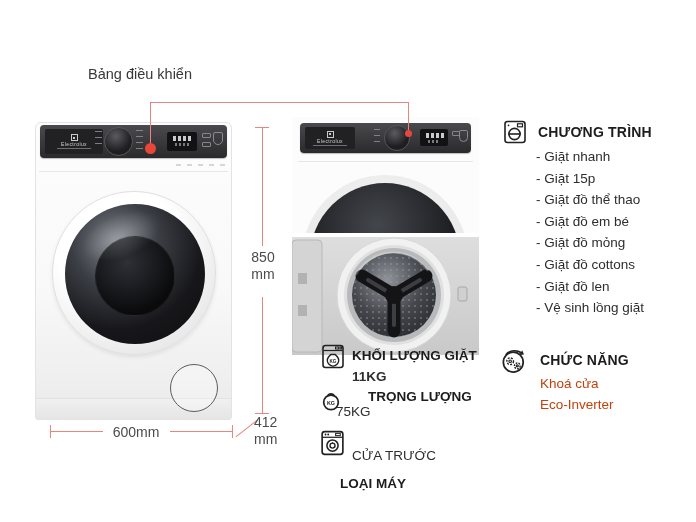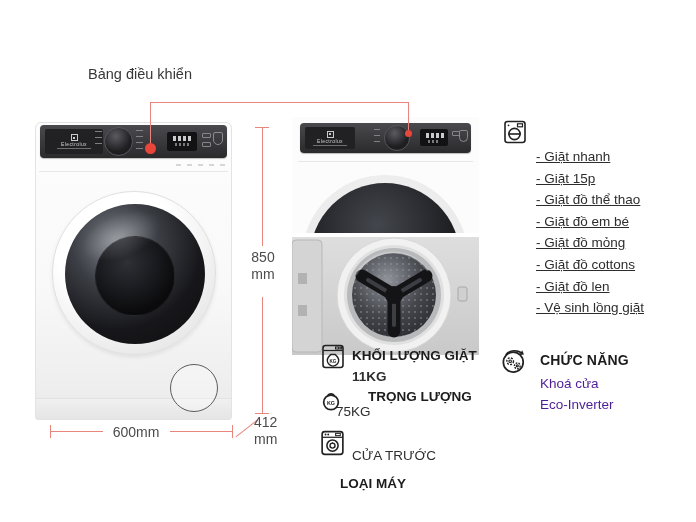--- a/index.html
+++ b/index.html
@@ -56,25 +56,25 @@
     background:#fcfcfc; overflow:hidden; }
   .arc-ring { position:absolute; left:10px; top:58px; width:166px; height:166px; border-radius:50%;
     background:radial-gradient(circle at 50% 35%, #f4f4f4, #e4e4e4); }
   .arc-dark { position:absolute; left:18px; top:66px; width:150px; height:150px; border-radius:50%;
     background:radial-gradient(circle at 45% 28%, #43464c, #18181b 65%); }
   #photo-b { position:absolute; left:292px; top:237px; width:187px; height:118px; }
 
   
   .section-title { position:absolute; font-size:14px; font-weight:bold; color:#1c1c1c; letter-spacing:.2px; white-space:nowrap; }
   .list { position:absolute; font-size:13.5px; color:#2d2d2d; }
-  .list div { line-height:21.6px; white-space:nowrap;text-decoration:underline; }
+  .list div { line-height:21.6px; white-space:nowrap; }
   .spec-label { position:absolute; font-size:13.5px; font-weight:bold; color:#1c1c1c; white-space:nowrap; }
   .spec-value { position:absolute; font-size:13.5px; color:#2e2e2e; white-space:nowrap; }
   .spec-value.bold-val { font-weight:bold; }
-  .fn-item { position:absolute; font-size:13.5px; color:#4c1d95; white-space:nowrap; }
+  .fn-item { position:absolute; font-size:13.5px; color:#c2410c; white-space:nowrap; }
   #cp-label { position:absolute; left:88px; top:66px; font-size:14.5px; color:#383838; }
   .under-ticks span { position:absolute; width:5px; height:1.5px; background:#d6d6d6; top:0; }
   .icon-svg { position:absolute; }
 </style>
 </head>
 <body>
 
 <div id="canvas">
 
   <div id="cp-label">Bảng điều khiển</div>
@@ -208,20 +208,21 @@
     <div>mm</div>
   </div>
 
   <svg class="icon-svg" style="left:502px;top:119px;" width="26" height="26" viewBox="0 0 26 26">
     <rect x="3" y="2.5" width="20" height="21" rx="2.5" fill="none" stroke="#222" stroke-width="1.6"></rect>
     <rect x="15.5" y="4.8" width="5" height="3" fill="none" stroke="#222" stroke-width="1.2"></rect>
     <circle cx="6.5" cy="6.3" r="0.9" fill="#222"></circle>
     <circle cx="12.5" cy="15" r="5.6" fill="none" stroke="#222" stroke-width="1.6"></circle>
     <line x1="6.2" y1="15" x2="18.8" y2="15" stroke="#222" stroke-width="1.6"></line>
   </svg>
+  <div class="section-title" style="left:538px;top:124px;">CHƯƠNG TRÌNH</div>
   <div class="list" style="left:536px;top:146px;">
     <div>- Giặt nhanh</div>
     <div>- Giặt 15p</div>
     <div>- Giặt đồ thể thao</div>
     <div>- Giặt đồ em bé</div>
     <div>- Giặt đồ mỏng</div>
     <div>- Giặt đồ cottons</div>
     <div>- Giặt đồ len</div>
     <div>- Vệ sinh lồng giặt</div>
   </div>

